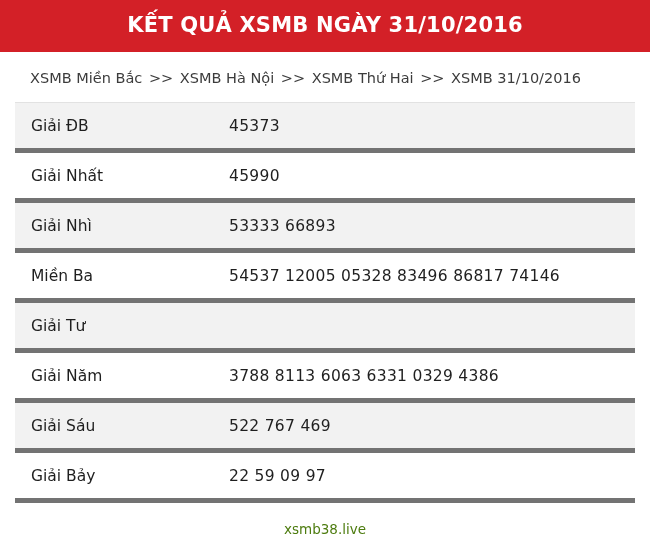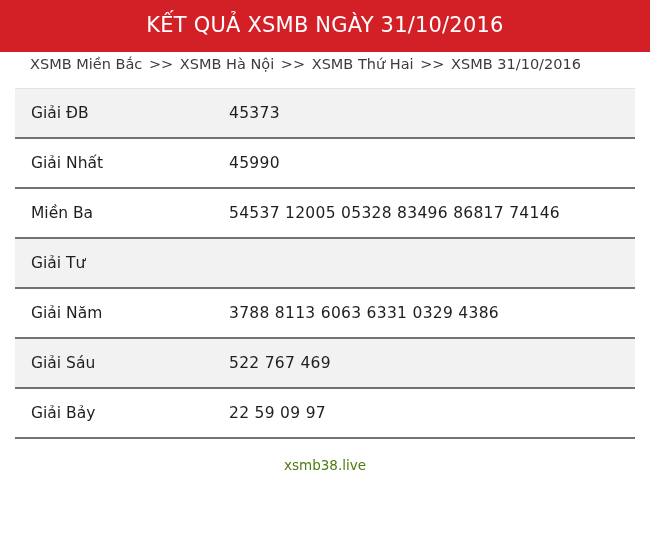--- a/index.html
+++ b/index.html
@@ -20,46 +20,46 @@
     box-sizing: border-box;
     display: flex;
     flex-direction: column;
   }
   .header-bar {
     background: #d32027;
     color: #ffffff;
     text-align: center;
     padding: 13px 10px 15px 10px;
     font-size: 21px;
-    font-weight: normal;
+    font-weight: bold;
     letter-spacing: 0.2px;
   }
   .breadcrumb {
-    padding: 4px 0 16px 30px;
+    padding: 18px 0 16px 30px;
     font-size: 14.5px;
     color: #3c3c3c;
     white-space: nowrap;
   }
   .breadcrumb .crumb {
     display: inline;
   }
   .breadcrumb .sep {
     display: inline;
     color: #3c3c3c;
     padding: 0 2px;
   }
   .results {
     margin: 0 15px;
     border-top: 1px solid #e2e2e2;
   }
   .row {
     display: flex;
     align-items: center;
     height: 50px;
-    border-bottom: 2px solid #737373;
+    border-bottom: 5px solid #737373;
     box-sizing: border-box;
   }
   .row.alt {
     background: #f2f2f2;
   }
   .row .label {
     width: 190px;
     padding-left: 16px;
     box-sizing: border-box;
     font-size: 15.5px;
@@ -102,20 +102,24 @@
 
   <div class="results">
     <div class="row alt">
       <div class="label">Giải ĐB</div>
       <div class="value">45373</div>
     </div>
     <div class="row">
       <div class="label">Giải Nhất</div>
       <div class="value">45990</div>
     </div>
+    <div class="row alt">
+      <div class="label">Giải Nhì</div>
+      <div class="value">53333 66893</div>
+    </div>
     <div class="row">
       <div class="label">Miền Ba</div>
       <div class="value">54537 12005 05328 83496 86817 74146</div>
     </div>
     <div class="row alt">
       <div class="label">Giải Tư</div>
     </div>
     <div class="row">
       <div class="label">Giải Năm</div>
       <div class="value">3788 8113 6063 6331 0329 4386</div>

